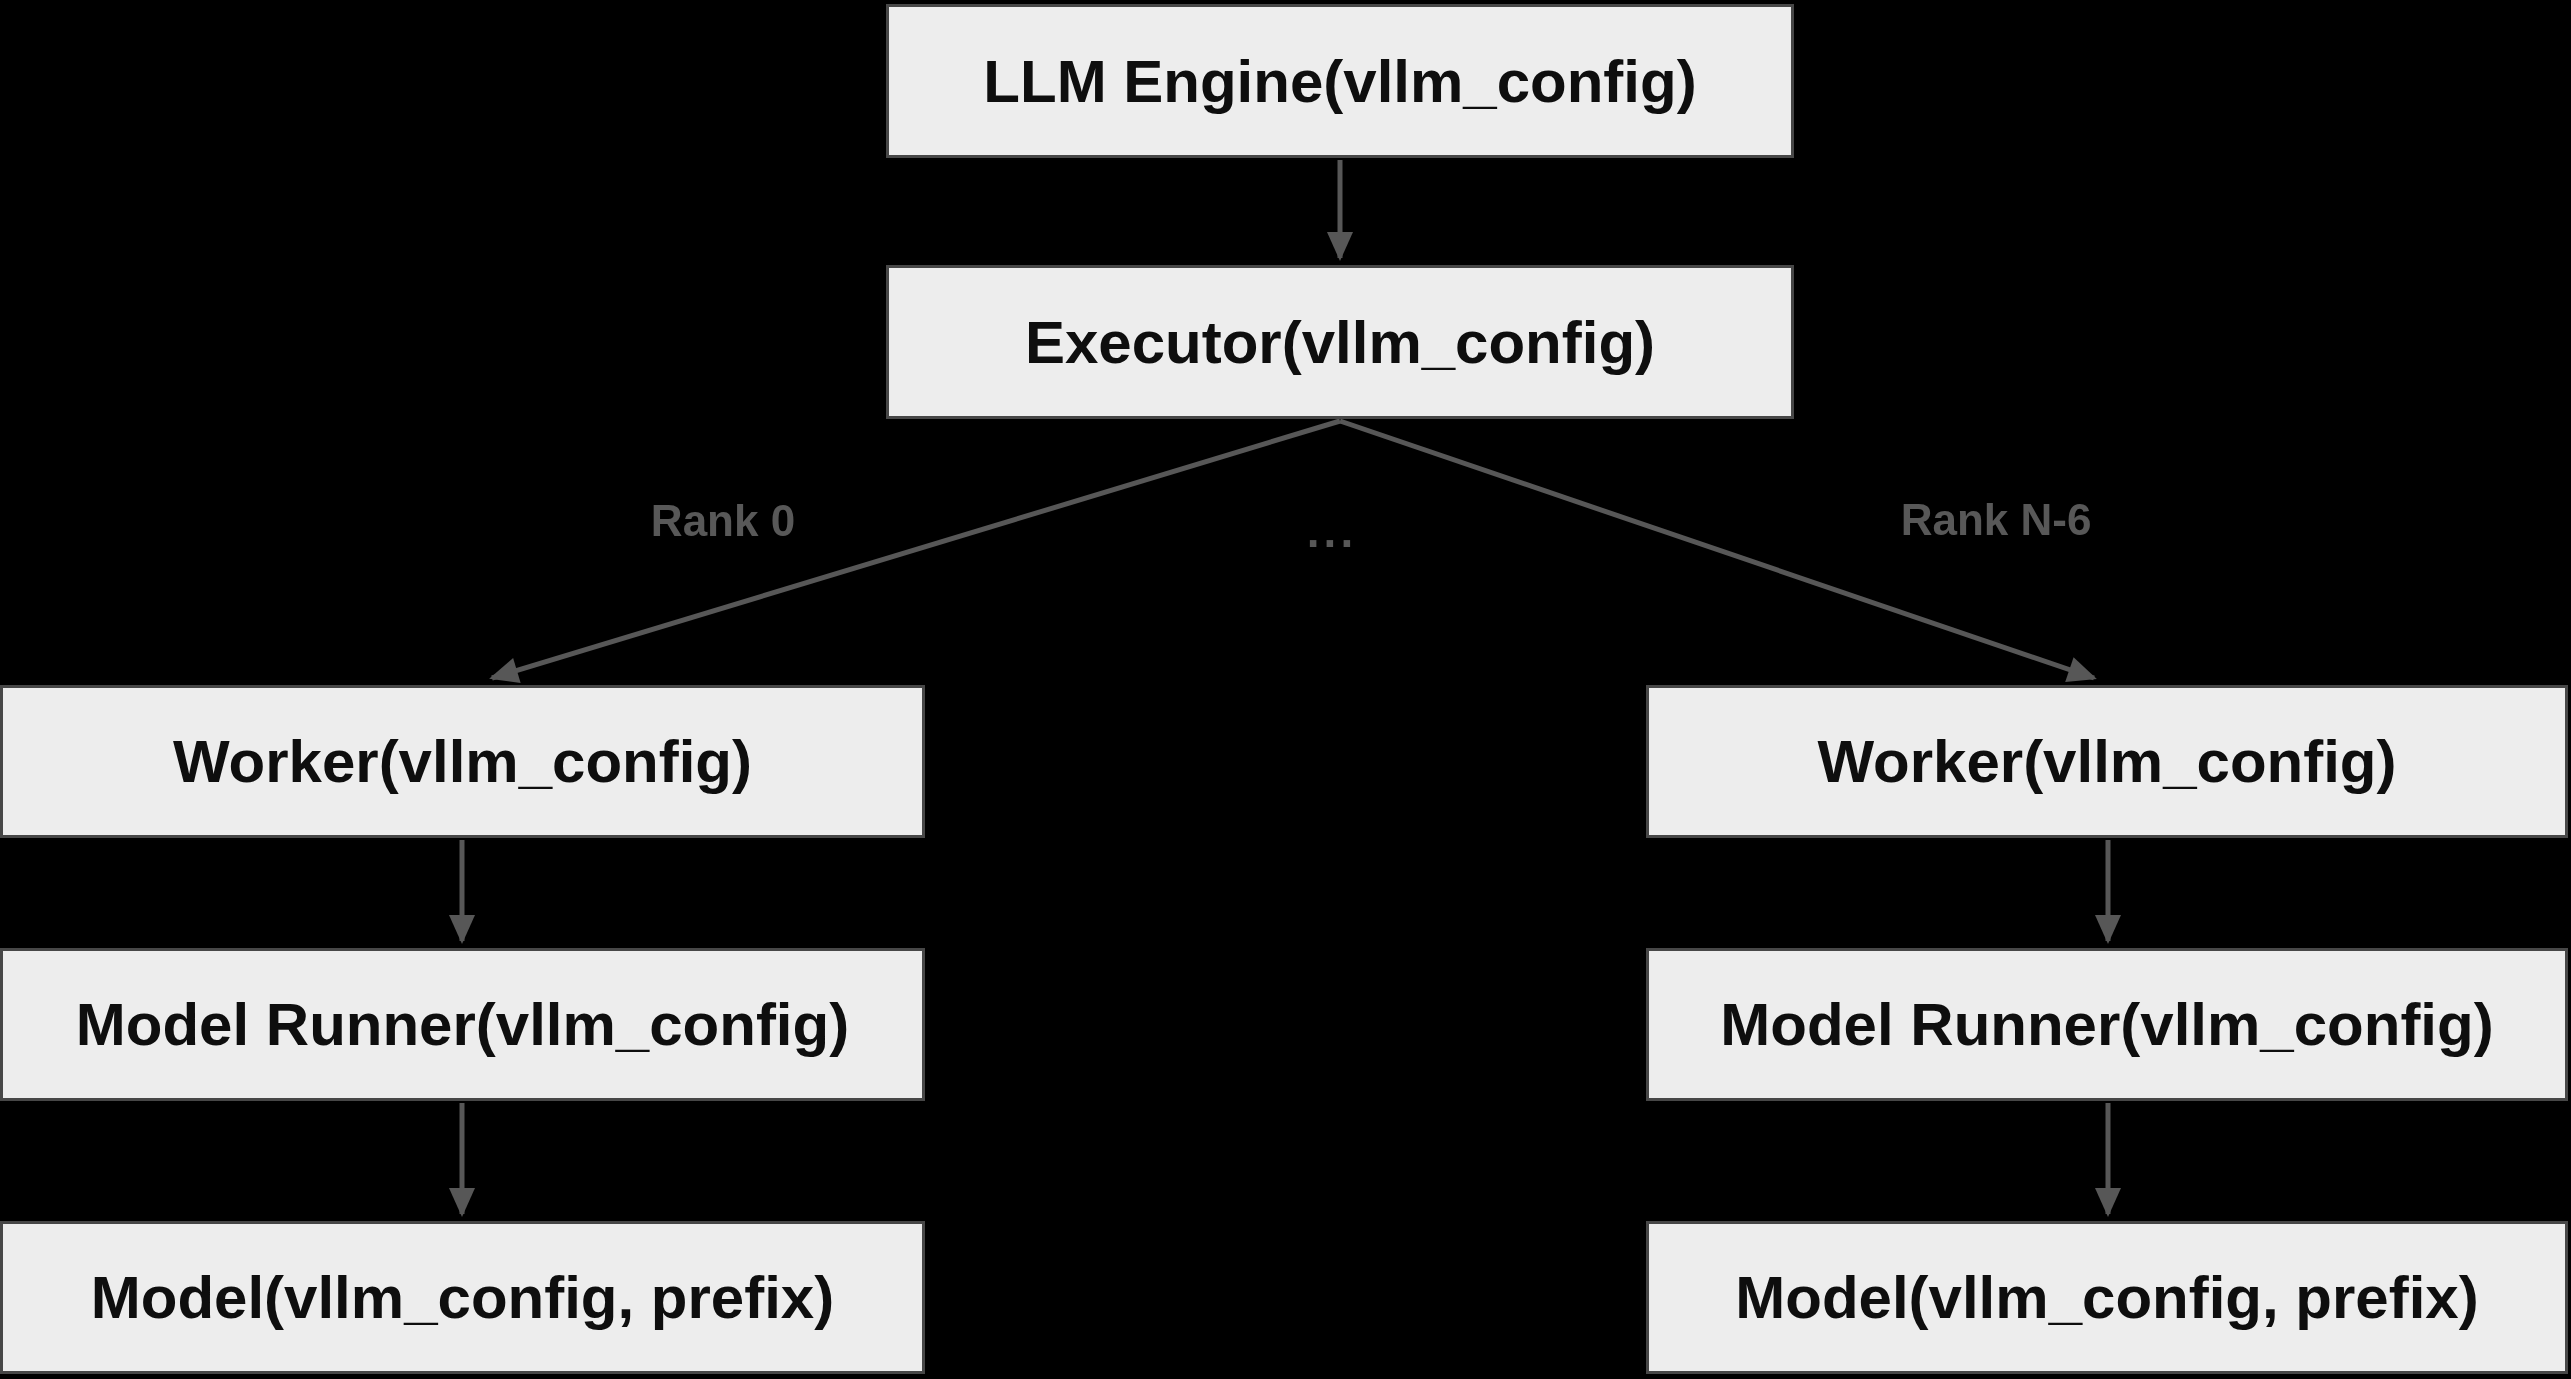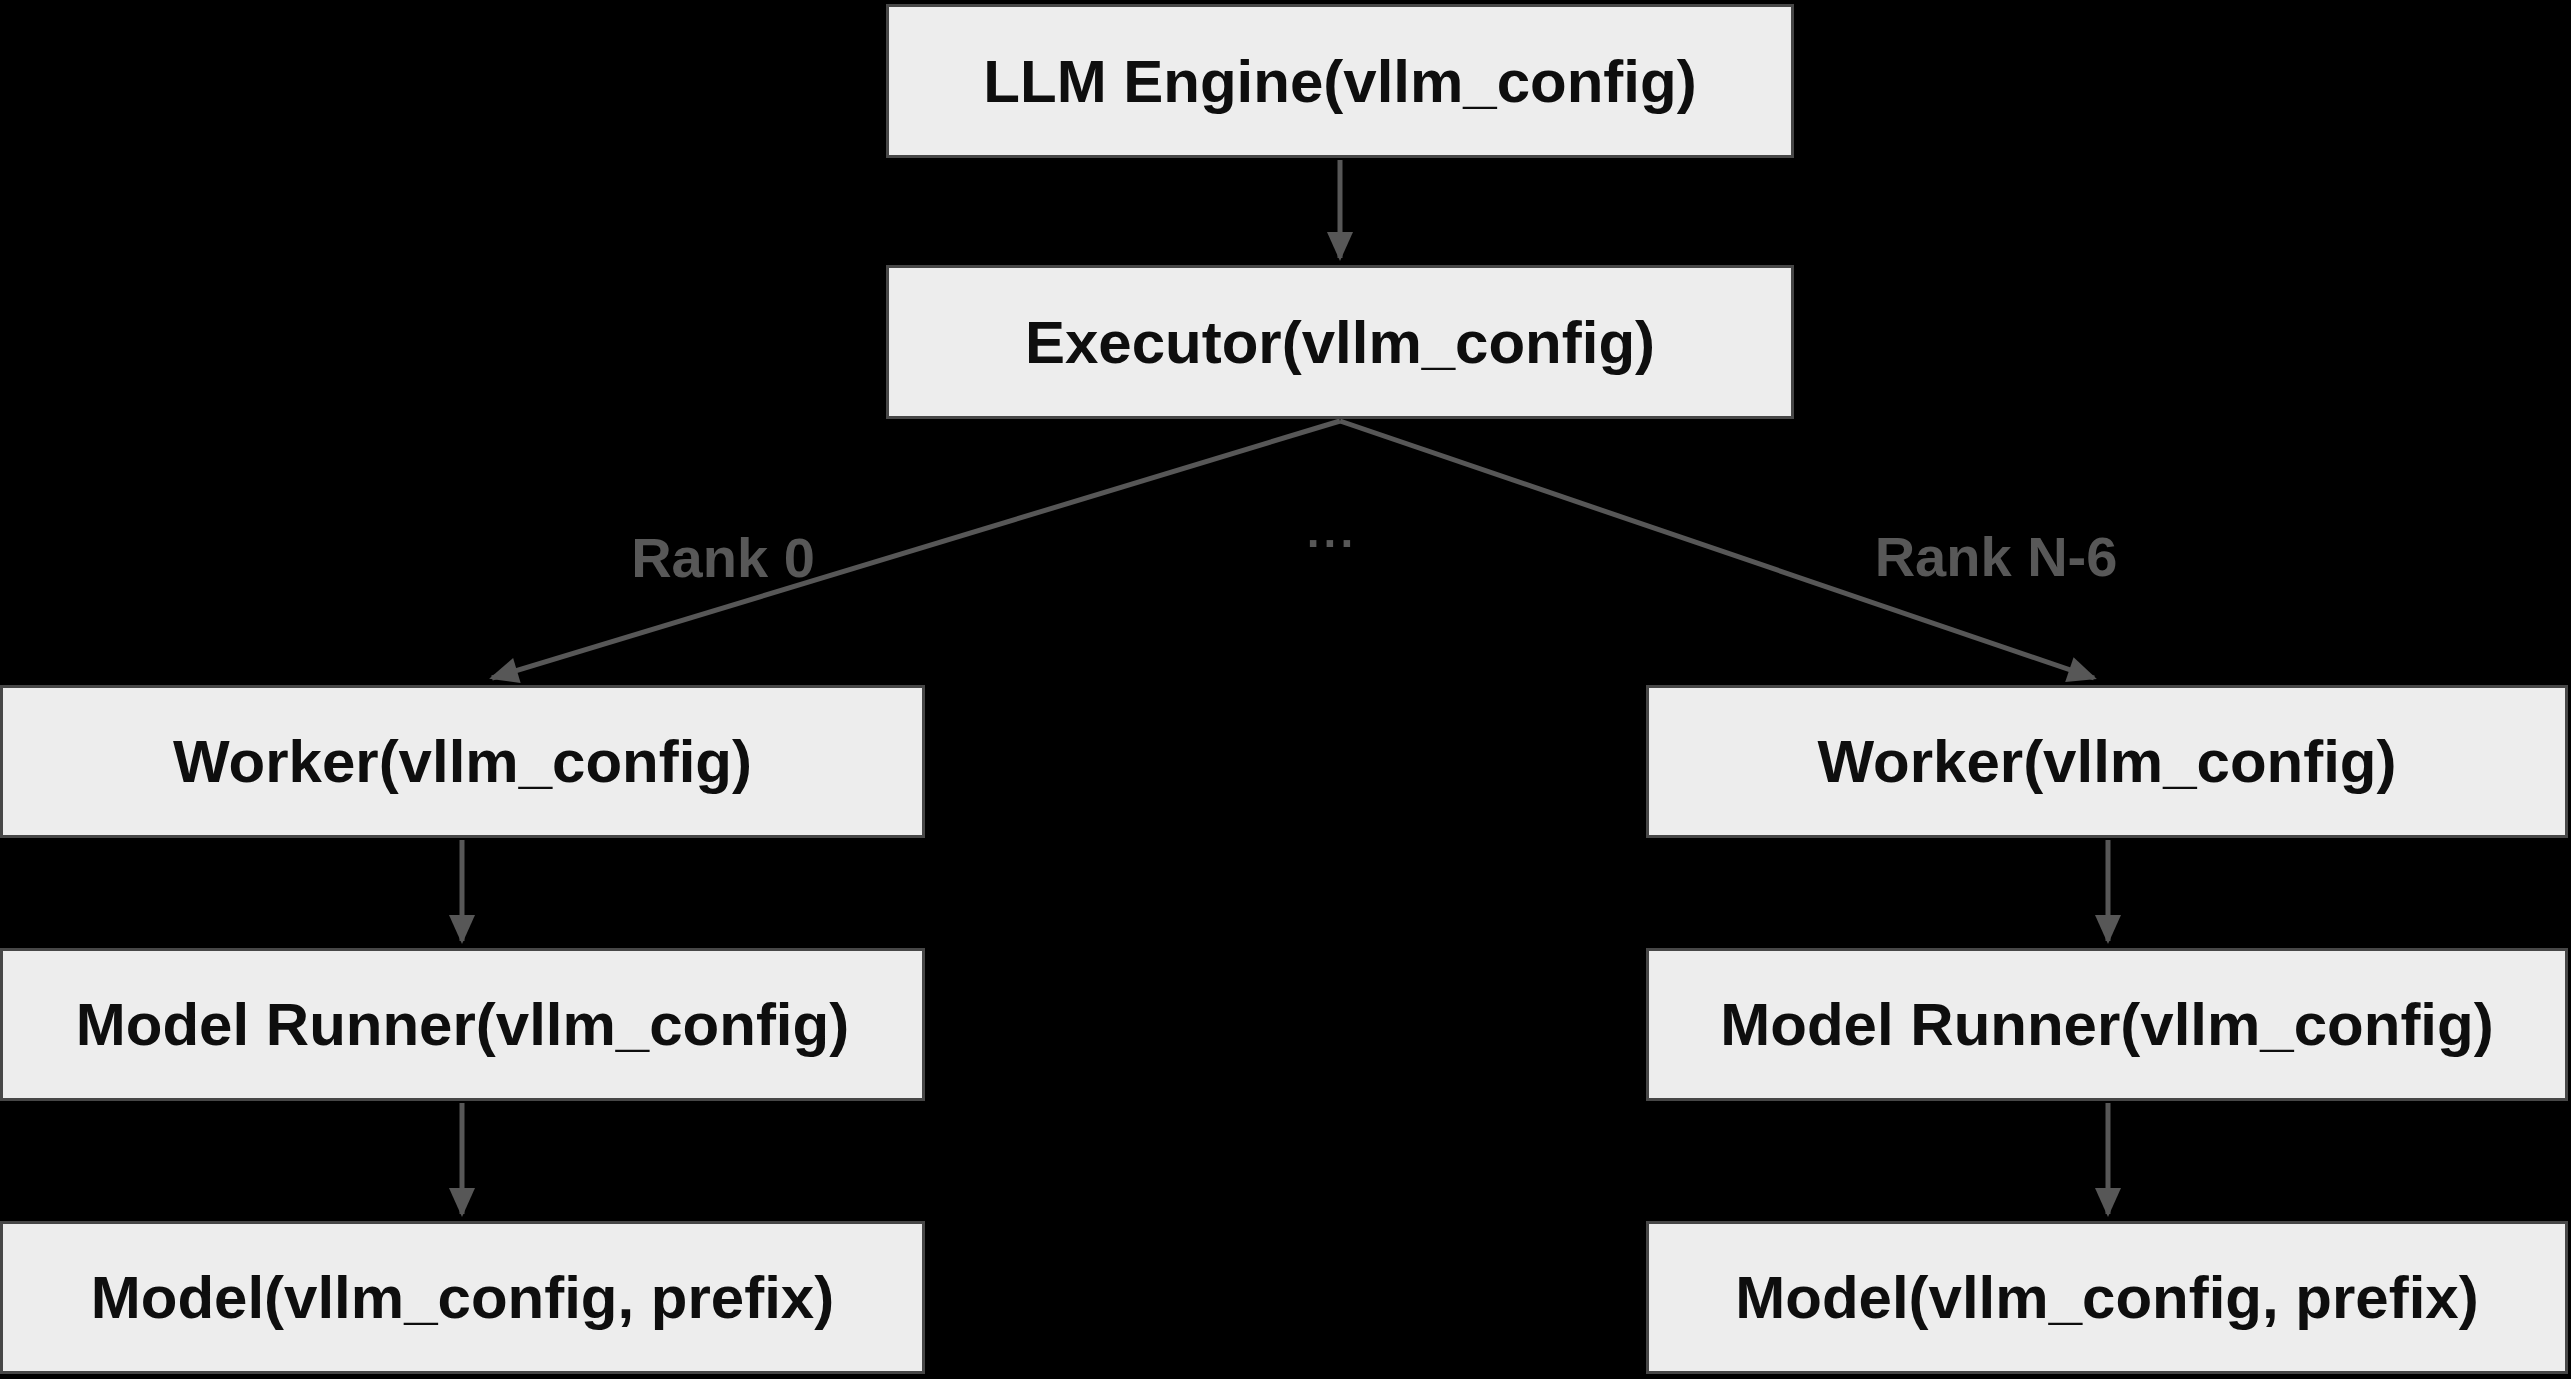--- a/index.html
+++ b/index.html
@@ -41,22 +41,21 @@
     white-space: nowrap;
   }
   .edge-label {
     position: absolute;
     transform: translate(-50%, -50%);
     color: #585858;
     font-weight: 700;
     white-space: nowrap;
   }
   .edge-label.rank {
-    font-size: 56px;
-    margin-top: 36px;
+    font-size: 44px;
   }
   .edge-label.dots {
     font-size: 46px;
     letter-spacing: 4px;
   }
   
   .n-llm-engine      { left: 886px;  top: 4px;    width: 908px; height: 154px; }
   .n-executor        { left: 886px;  top: 265px;  width: 908px; height: 154px; }
   .n-worker-left     { left: 0px;    top: 685px;  width: 925px; height: 153px; }
   .n-runner-left     { left: 0px;    top: 948px;  width: 925px; height: 153px; }

